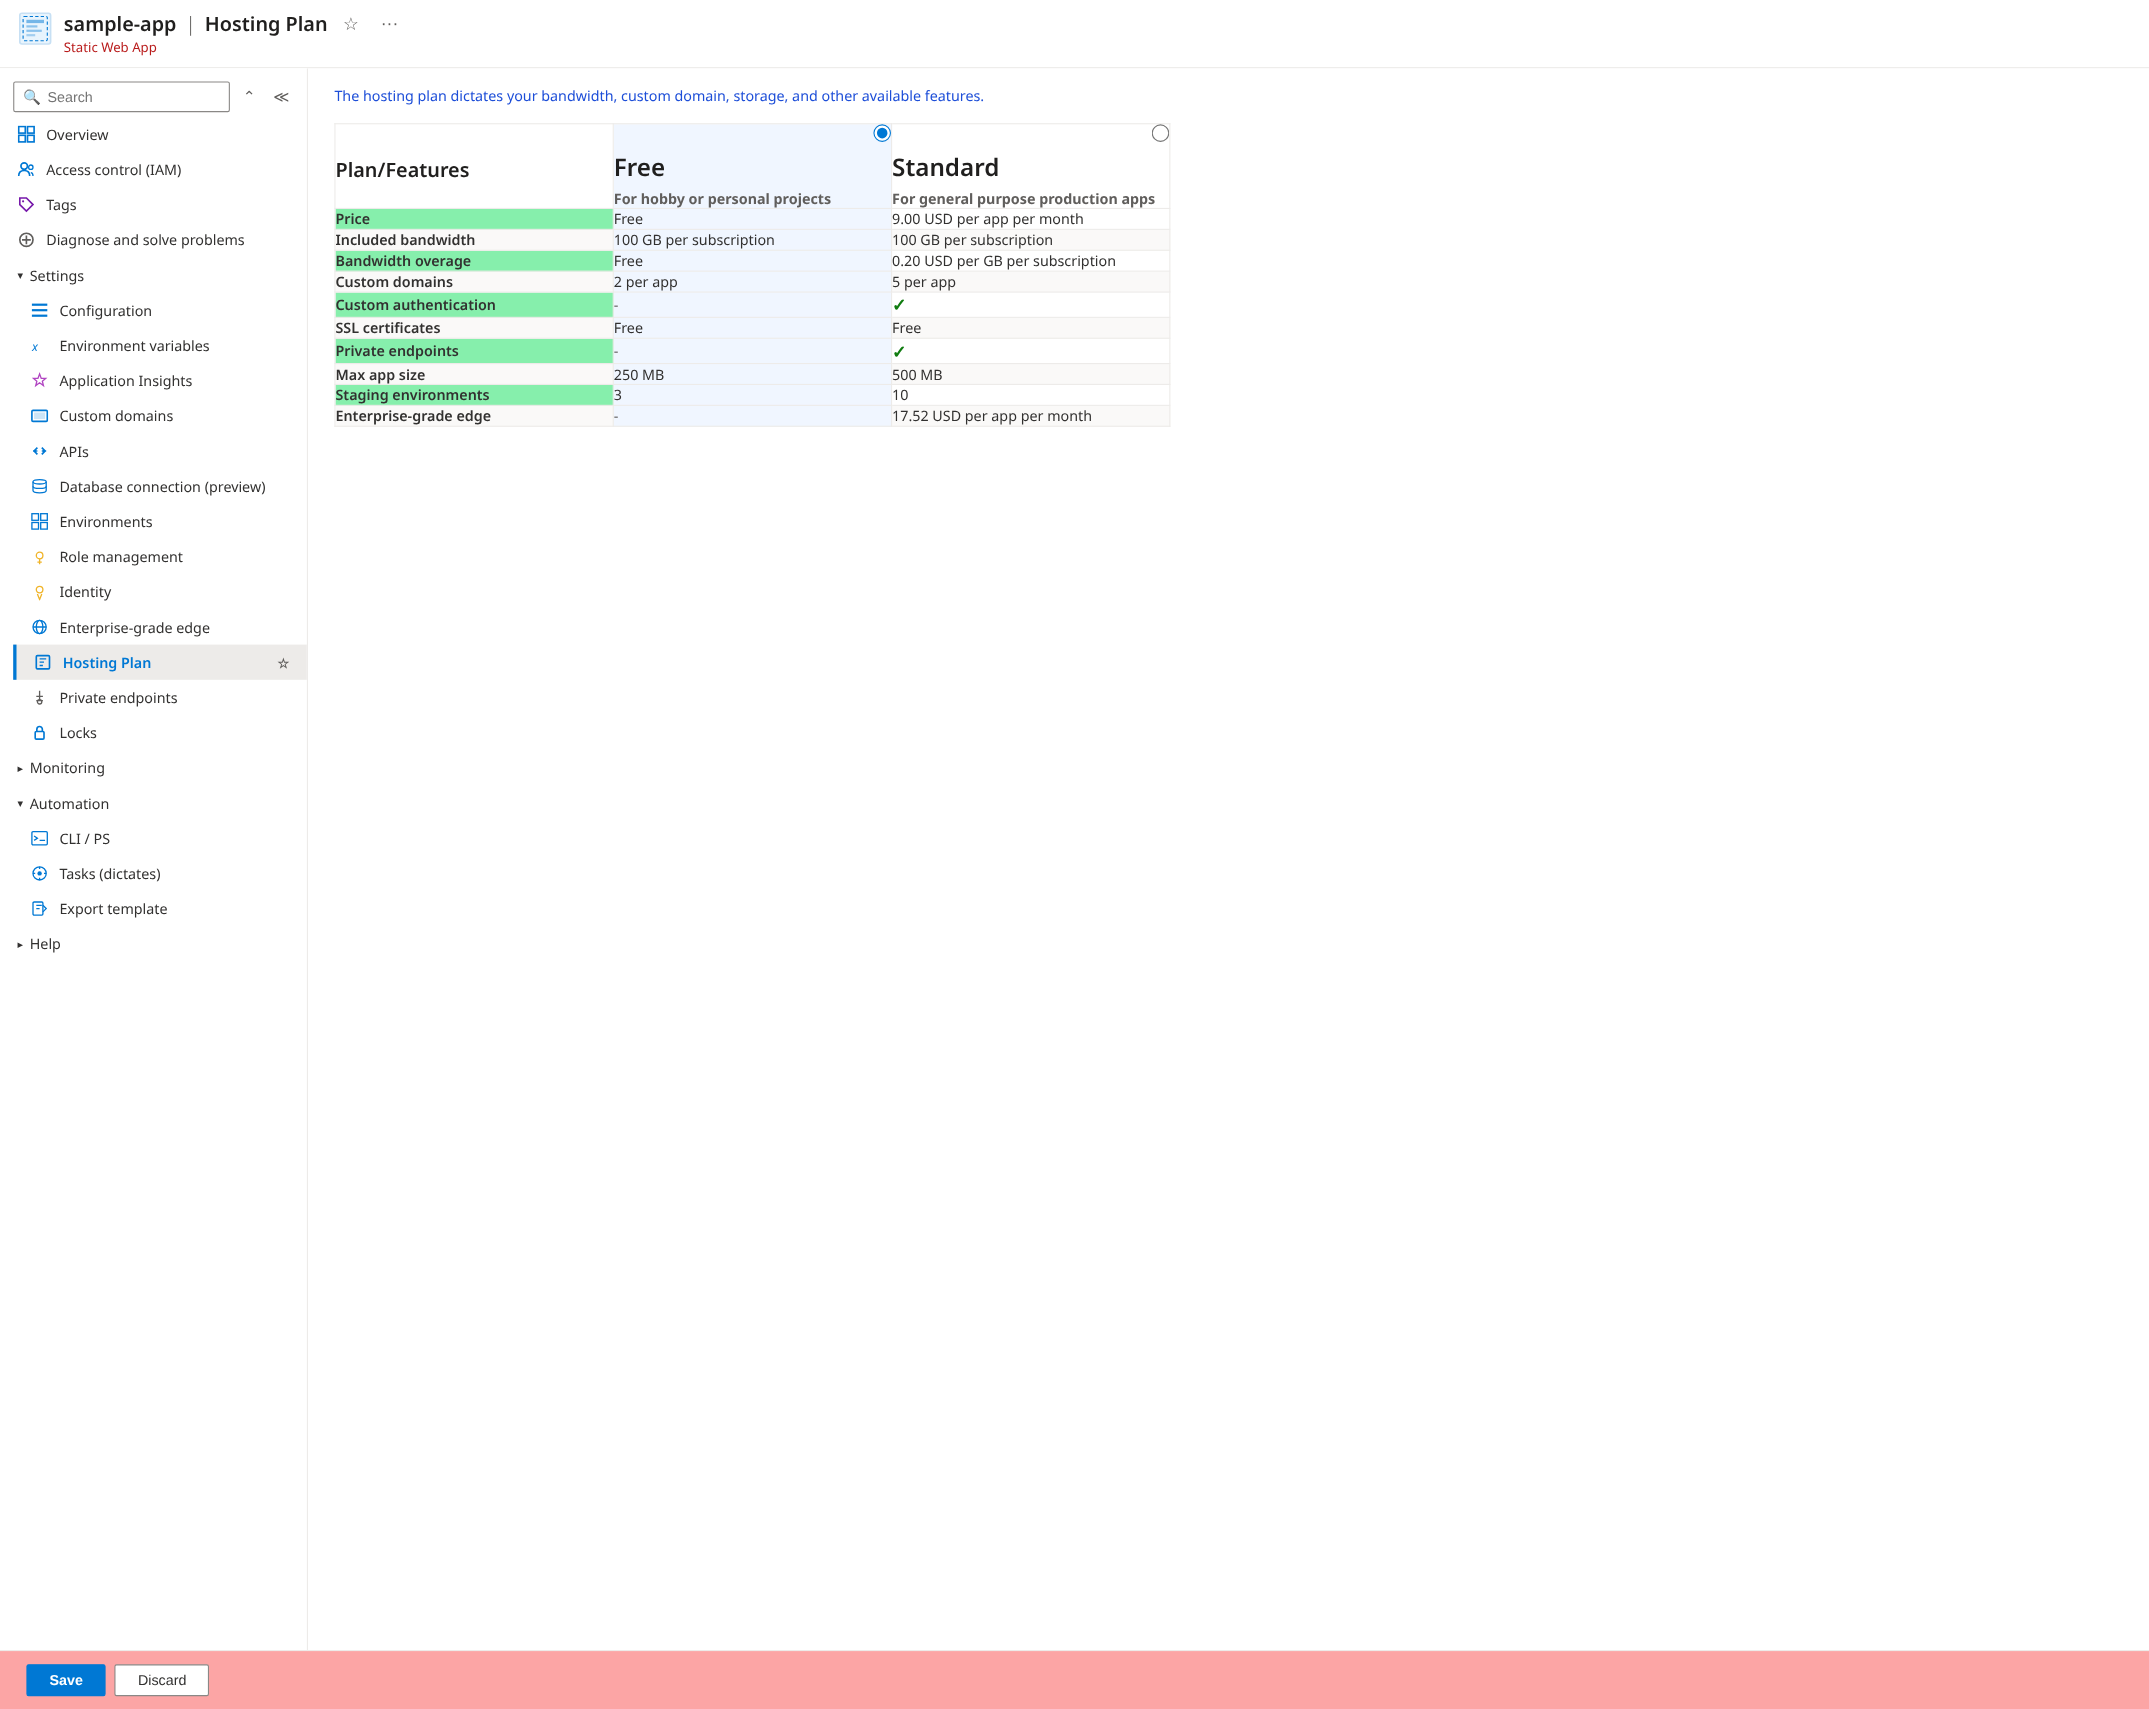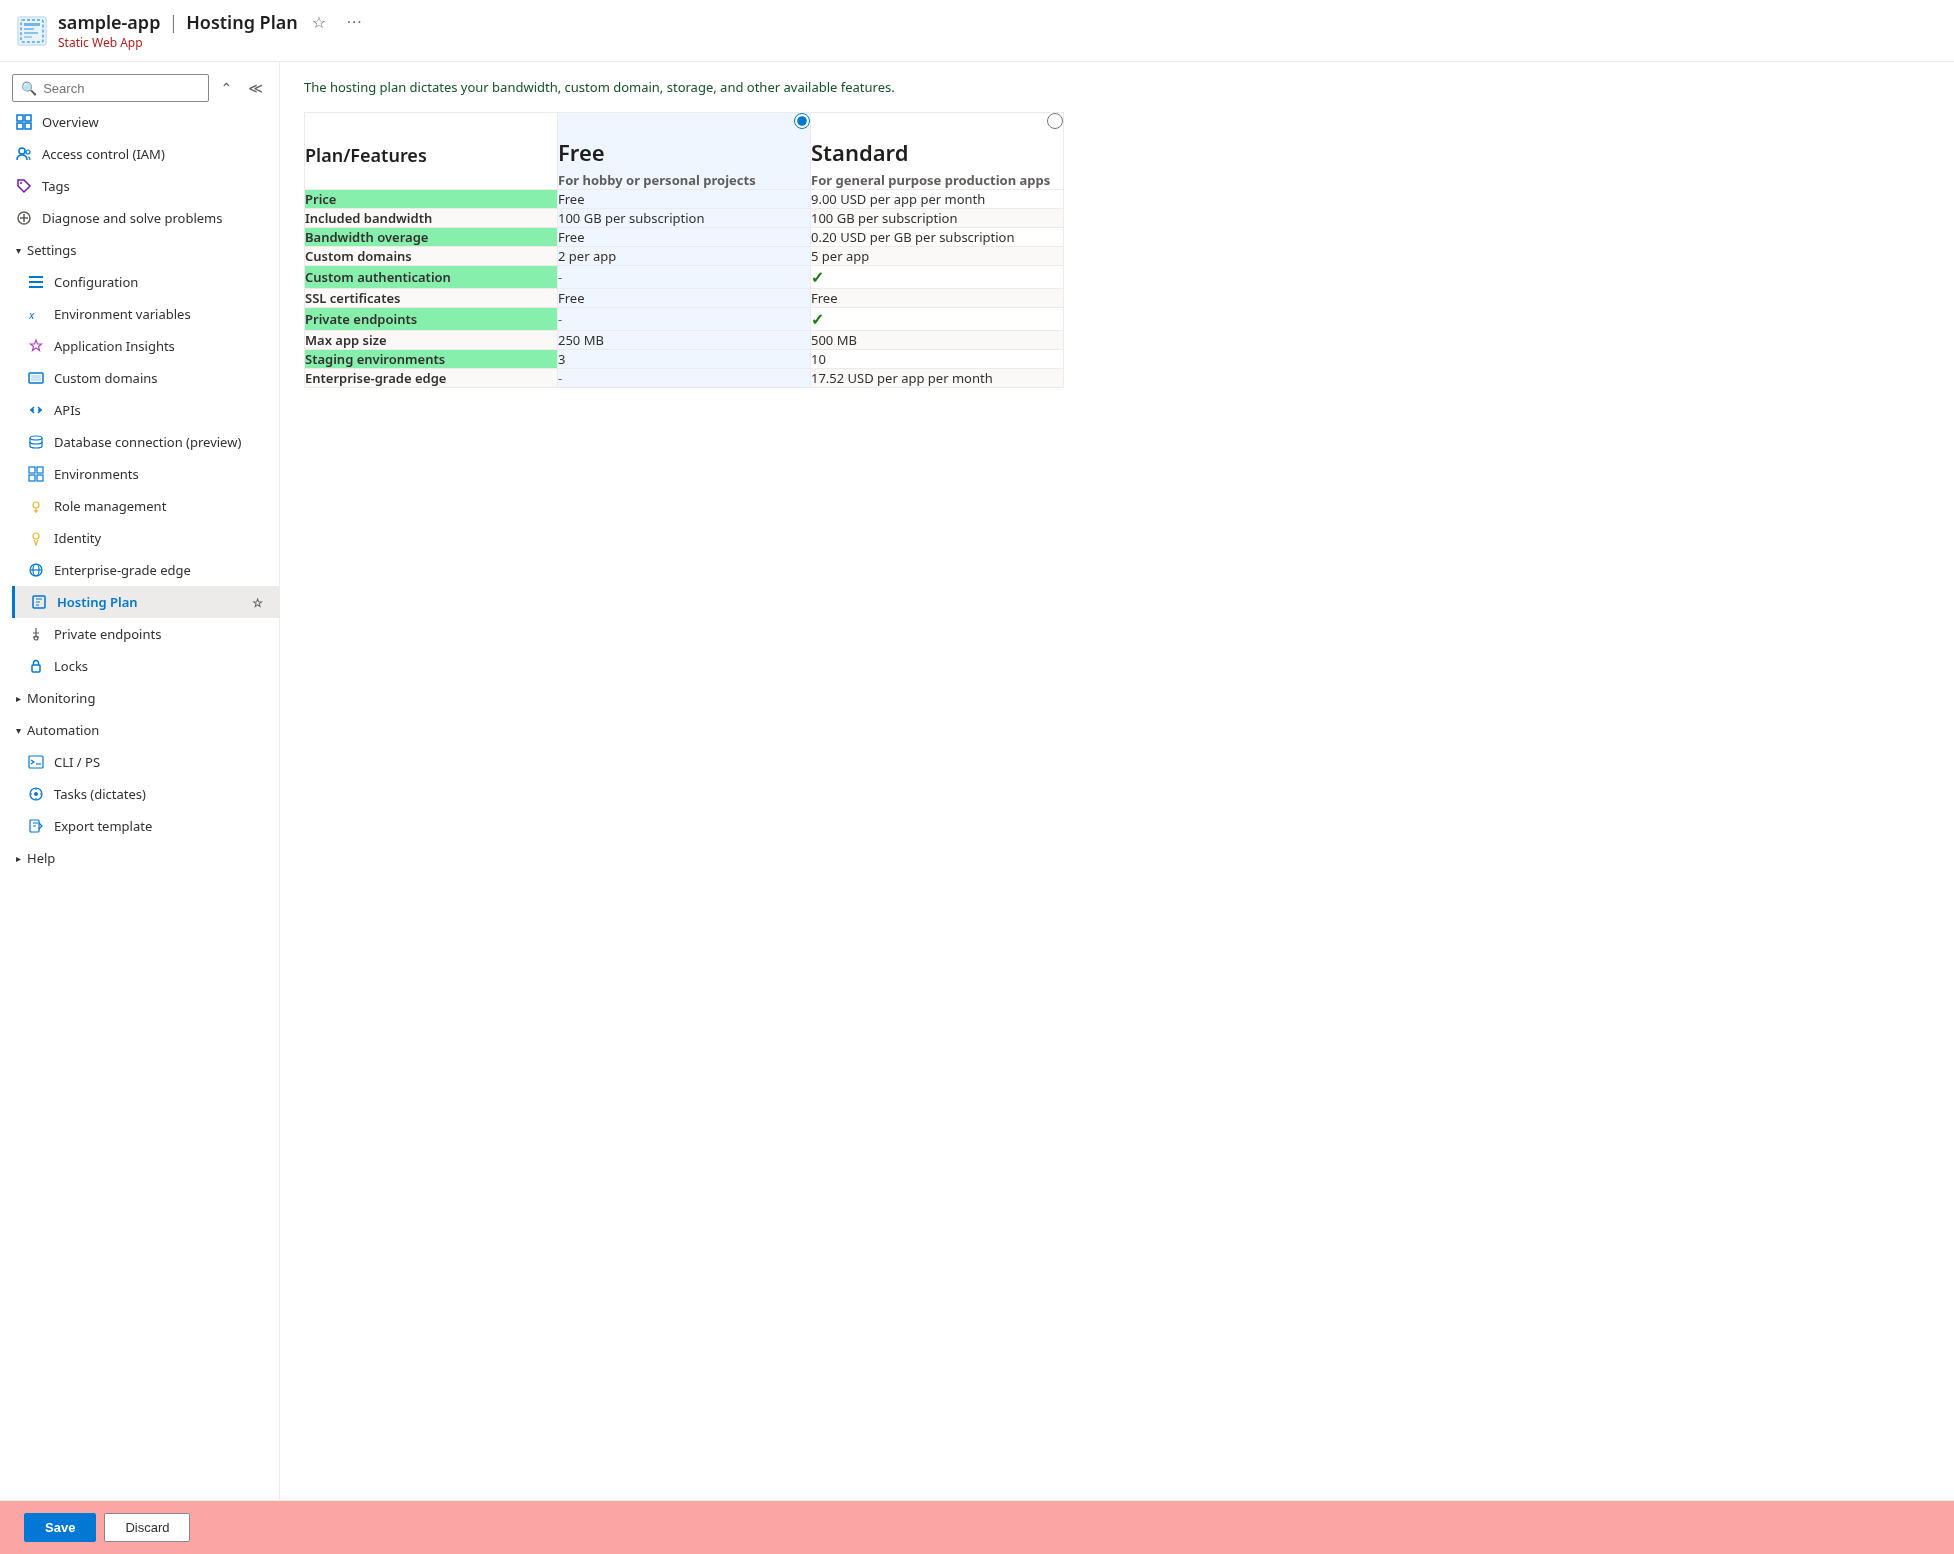--- a/index.html
+++ b/index.html
@@ -1,21 +1,21 @@
 <!DOCTYPE html>
 <html><head>
   <meta charset="utf-8">
   <style>
     * { box-sizing: border-box; margin: 0; padding: 0; }
     body { font-family: 'Segoe UI', system-ui, sans-serif; font-size: 13px; color: #323130; background: #fff; display: flex; flex-direction: column; height: 100vh; overflow: hidden; }
 
     .app-container { display: flex; flex-direction: column; flex: 1; overflow: hidden; }
 
     
-    .header { display: flex; align-items: center; padding: 10px 16px; border-bottom: 1px solid #edebe9; flex-shrink: 0; }
+    .header { display: flex; padding: 10px 16px; border-bottom: 1px solid #edebe9; flex-shrink: 0; }
     .header-icon { width: 32px; height: 32px; margin-right: 10px; flex-shrink: 0; }
     .header-icon svg { width: 32px; height: 32px; }
     .header-title-group { display: flex; flex-direction: column; }
     .header-title { font-size: 18px; font-weight: 600; color: #201f1e; display: flex; align-items: center; gap: 8px; }
     .header-subtitle { font-size: 12px; color: #b91c1c; }
     .header-action-btn { background: none; border: none; cursor: pointer; color: #605e5c; font-size: 16px; padding: 2px 6px; display: flex; align-items: center; }
 
     
     .main-layout { display: flex; flex: 1; overflow: hidden; }
 
@@ -31,21 +31,21 @@
     .sidebar-item-icon { width: 16px; height: 16px; display: flex; align-items: center; justify-content: center; flex-shrink: 0; font-size: 14px; }
     .sidebar-item-label { flex: 1; }
     .sidebar-item-star { color: #605e5c; font-size: 12px; }
 
     .sidebar-group { padding: 0; }
     .sidebar-group-header { display: flex; align-items: center; padding: 7px 16px; cursor: pointer; color: #323130; gap: 6px; font-size: 13px; font-weight: 400; }
     .sidebar-group-children { padding-left: 12px; }
 
     
     .content-area { flex: 1; overflow-y: auto; padding: 16px 24px; }
-    .page-description { color: #14532d; font-size: 13px; margin-bottom: 16px; }
+    .page-description { color: #1d4ed8; font-size: 13px; margin-bottom: 16px; }
 
     
     .pricing-table { border: 1px solid #edebe9; border-collapse: collapse; width: 100%; max-width: 760px; }
     .pricing-table th, .pricing-table td { border: 1px solid #edebe9; padding: 0; }
 
     .plan-header-cell { padding: 16px; text-align: left; vertical-align: top; }
     .plan-name { font-size: 22px; font-weight: 600; color: #201f1e; margin-bottom: 4px; }
     .plan-desc { font-size: 13px; color: #605e5c; }
     .feature-name-cell { padding: 10px 16px; font-weight: 600; font-size: 13px; background: #86efac; vertical-align: middle; }
     .feature-value-cell { padding: 10px 16px; font-size: 13px; color: #323130; vertical-align: middle; background: #fff; }

